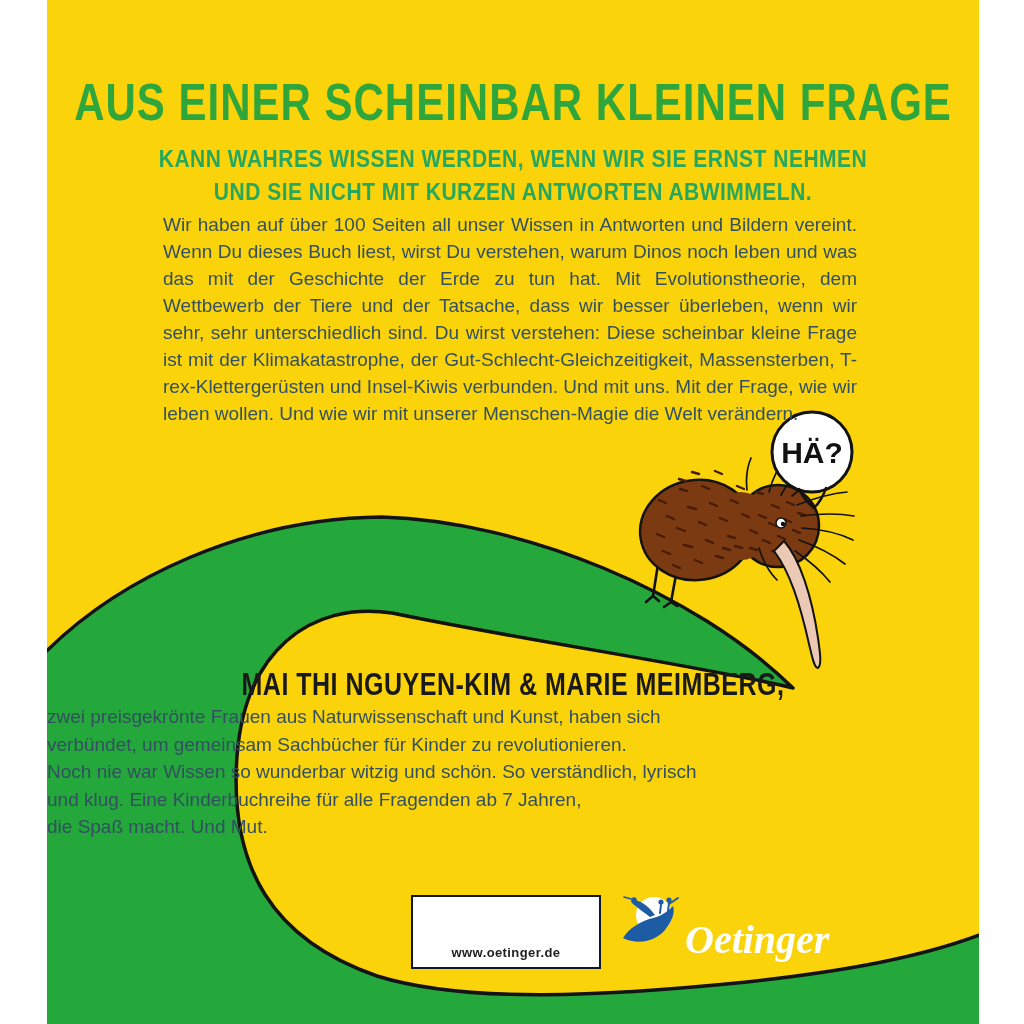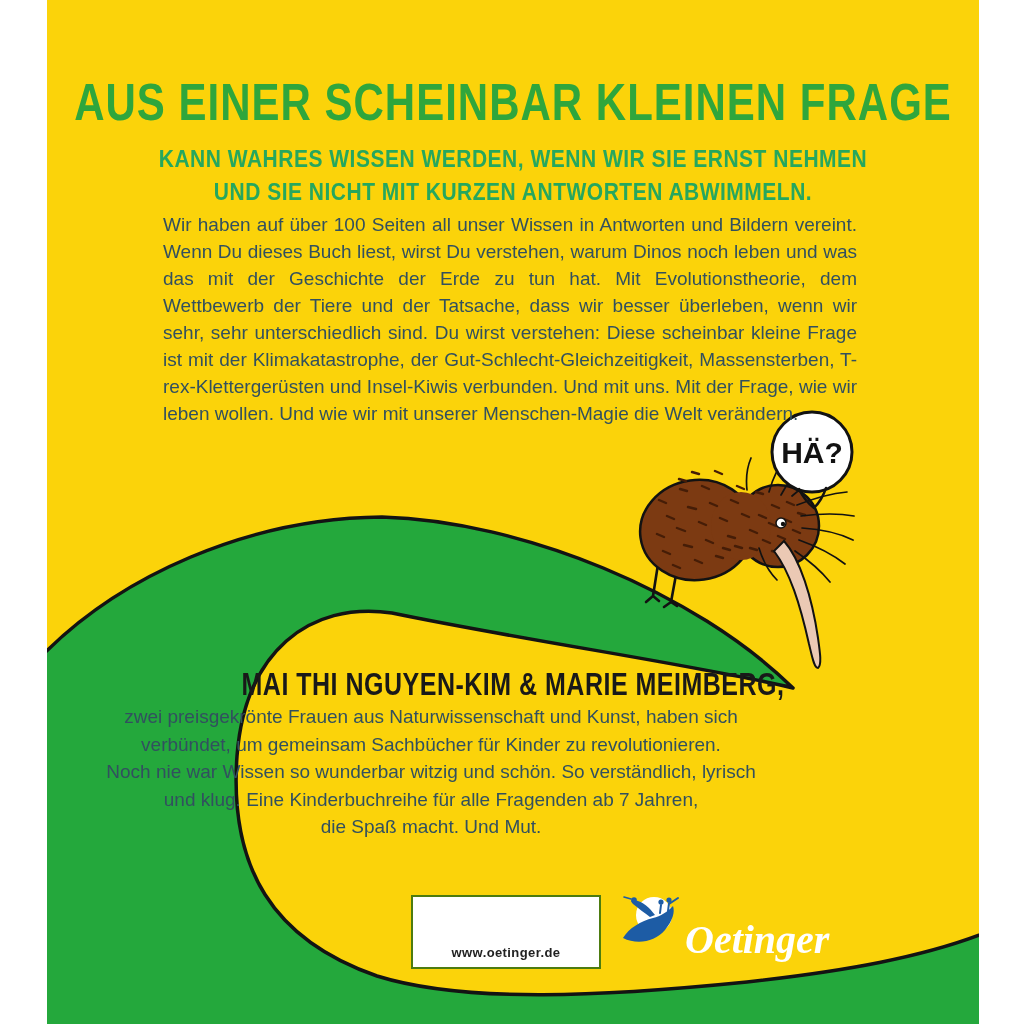--- a/index.html
+++ b/index.html
@@ -9,24 +9,24 @@
   .art{position:absolute;left:0;top:0;width:932px;height:1024px;z-index:1;}
   .txt{position:absolute;z-index:2;}
   .headline{top:74px;left:0;width:932px;text-align:center;color:#2FA63C;font-size:42px;font-weight:700;
             letter-spacing:1px;transform:scaleY(1.22);transform-origin:top center;white-space:nowrap;}
   .subheadline{top:142px;left:0;width:932px;text-align:center;color:#26A75E;font-size:21px;font-weight:700;
             letter-spacing:.5px;line-height:30px;transform:scaleY(1.12);transform-origin:top center;white-space:pre-line;}
   .bodytext{top:211px;left:116px;width:694px;color:#32505F;font-size:19px;line-height:27px;
             text-align:justify;}
   .authors{top:666px;left:0;width:932px;text-align:center;color:#191919;font-size:25px;font-weight:700;
             letter-spacing:.5px;transform:scaleY(1.25);transform-origin:top center;white-space:nowrap;}
-  .authorspar{top:703px;left:0;width:768px;text-align:center;color:#32505F;font-size:19px;line-height:27.5px;
+  .authorspar{top:703px;left:0;width:768px;color:#32505F;font-size:19px;line-height:27.5px;
             white-space:pre-line;}
   .isbnbox{position:absolute;left:364px;top:895px;width:186px;height:70px;background:#ffffff;
-            border:2px solid #4d7c0f;z-index:2;}
+            border:2px solid #0f172a;z-index:2;}
   .isbnbox span{position:absolute;bottom:7px;left:0;width:100%;text-align:center;font-size:13px;
             font-weight:700;color:#222;letter-spacing:.4px;}
   .logo{position:absolute;left:570px;top:880px;width:250px;height:95px;z-index:2;}
   .logo svg{position:absolute;left:0;top:8px;}
   .logoname{position:absolute;left:48px;top:36px;color:#ffffff;font-family:"Liberation Serif", serif;
             font-style:italic;font-weight:700;font-size:40px;letter-spacing:0;margin-left:20px;}
 </style>
 </head>
 <body>
 

